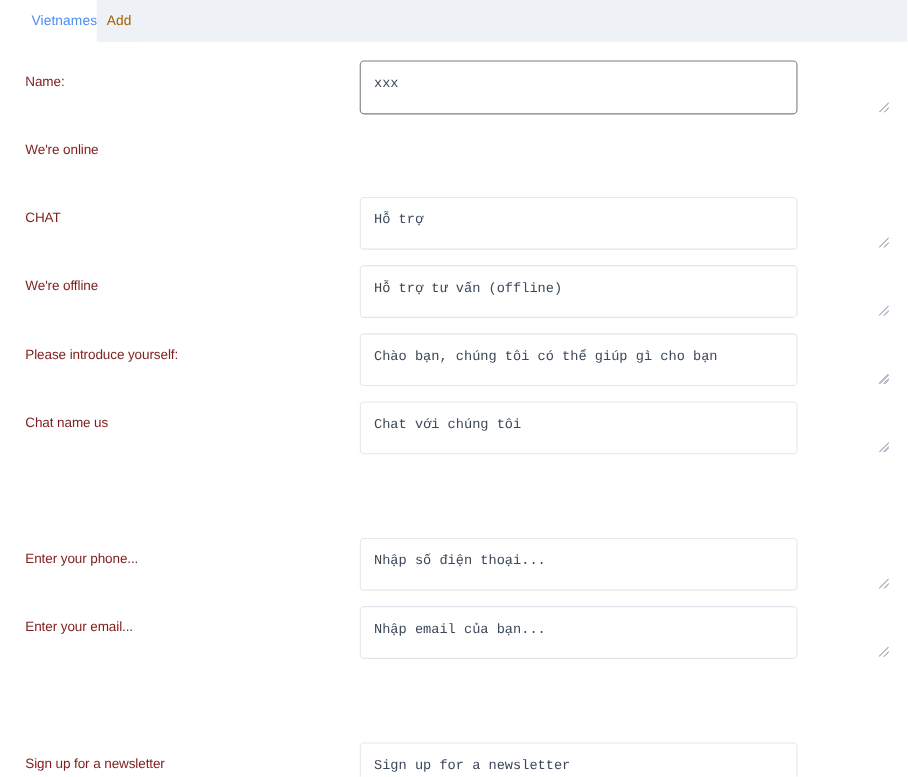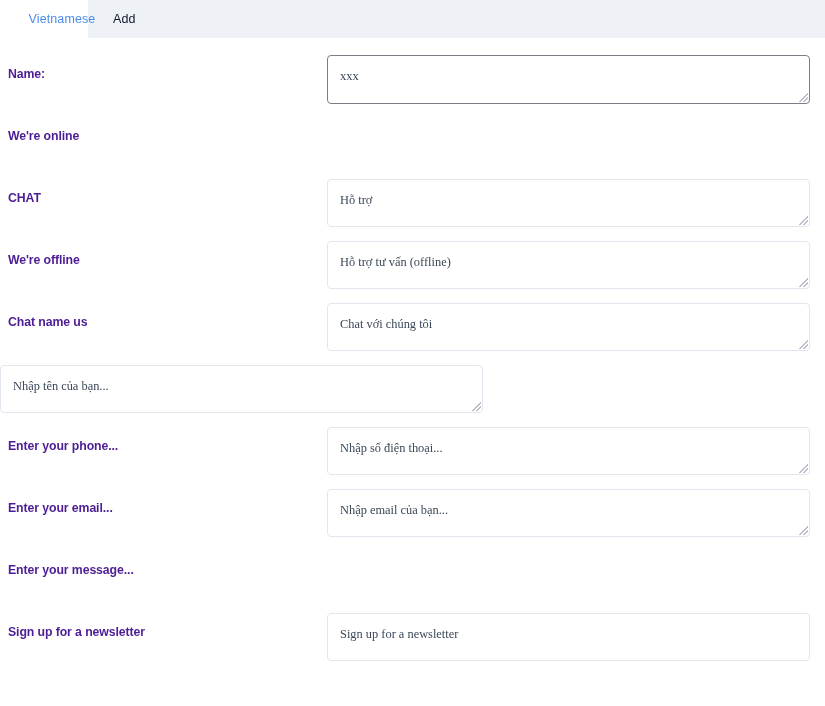--- a/index.html
+++ b/index.html
@@ -47,59 +47,58 @@
     padding-left: 36px;
   }
   .tab.active {
     width: 88px;
     background: #ffffff;
     color: #4a8ef1;
   }
   .tab.inactive {
     padding: 0 9px;
     background: #eef1f6;
-    color: #0f172a;
-    margin-left: 16px;
+    color: #a16207;
   }
 
   
   .form {
     padding-top: 17px;
   }
   .row {
     display: flex;
     align-items: flex-start;
     height: 62px;
     box-sizing: border-box;
   }
   .row-label {
     width: 327px;
     box-sizing: border-box;
-    padding-left: 8px;
+    padding-left: 23px;
     padding-top: 12px;
     font-size: 12.3px;
-    font-weight: bold;
-    color: #4c1d95;
+    font-weight: normal;
+    color: #7f1d1d;
     letter-spacing: -0.1px;
     line-height: 1.2;
   }
   .field-wrap {
     position: relative;
     width: 483px;
   }
   .field {
     position: relative;
     box-sizing: border-box;
-    width: 483px;
+    width: 398px;
     height: 48px;
     background: #ffffff;
     border: 1px solid #e3e6ef;
     border-radius: 4px;
     padding: 12px 14px 0 12px;
-    font-family: Liberation Serif, serif;
+    font-family: Liberation Mono, monospace;
     font-size: 12.4px;
     color: #3c4858;
     line-height: 1.3;
     overflow: hidden;
     cursor: text;
   }
   .field.focused {
     border: 1.5px solid #7d7d85;
     height: 49px;
   }
@@ -146,48 +145,50 @@
       </div>
     </div>
     <div class="row">
       <div class="row-label">We're offline</div>
       <div class="field-wrap">
         <div class="field">Hỗ trợ tư vấn (offline)</div>
         <div class="grip"></div>
       </div>
     </div>
     <div class="row">
+      <div class="row-label">Please introduce yourself:</div>
+      <div class="field-wrap">
+        <div class="field">Chào bạn, chúng tôi có thể giúp gì cho bạn</div>
+        <div class="grip"></div>
+      </div>
+    </div>
+    <div class="row">
       <div class="row-label">Chat name us</div>
       <div class="field-wrap">
         <div class="field">Chat với chúng tôi</div>
         <div class="grip"></div>
       </div>
     </div>
     <div class="row">
-      <div class="field-wrap">
-        <div class="field">Nhập tên của bạn...</div>
-        <div class="grip"></div>
-      </div>
     </div>
     <div class="row">
       <div class="row-label">Enter your phone...</div>
       <div class="field-wrap">
         <div class="field">Nhập số điện thoại...</div>
         <div class="grip"></div>
       </div>
     </div>
     <div class="row">
       <div class="row-label">Enter your email...</div>
       <div class="field-wrap">
         <div class="field">Nhập email của bạn...</div>
         <div class="grip"></div>
       </div>
     </div>
     <div class="row">
-      <div class="row-label">Enter your message...</div>
     </div>
     <div class="row">
       <div class="row-label">Sign up for a newsletter</div>
       <div class="field-wrap">
         <div class="field">Sign up for a newsletter</div>
       </div>
     </div>
   </div>
 
 </body></html>

